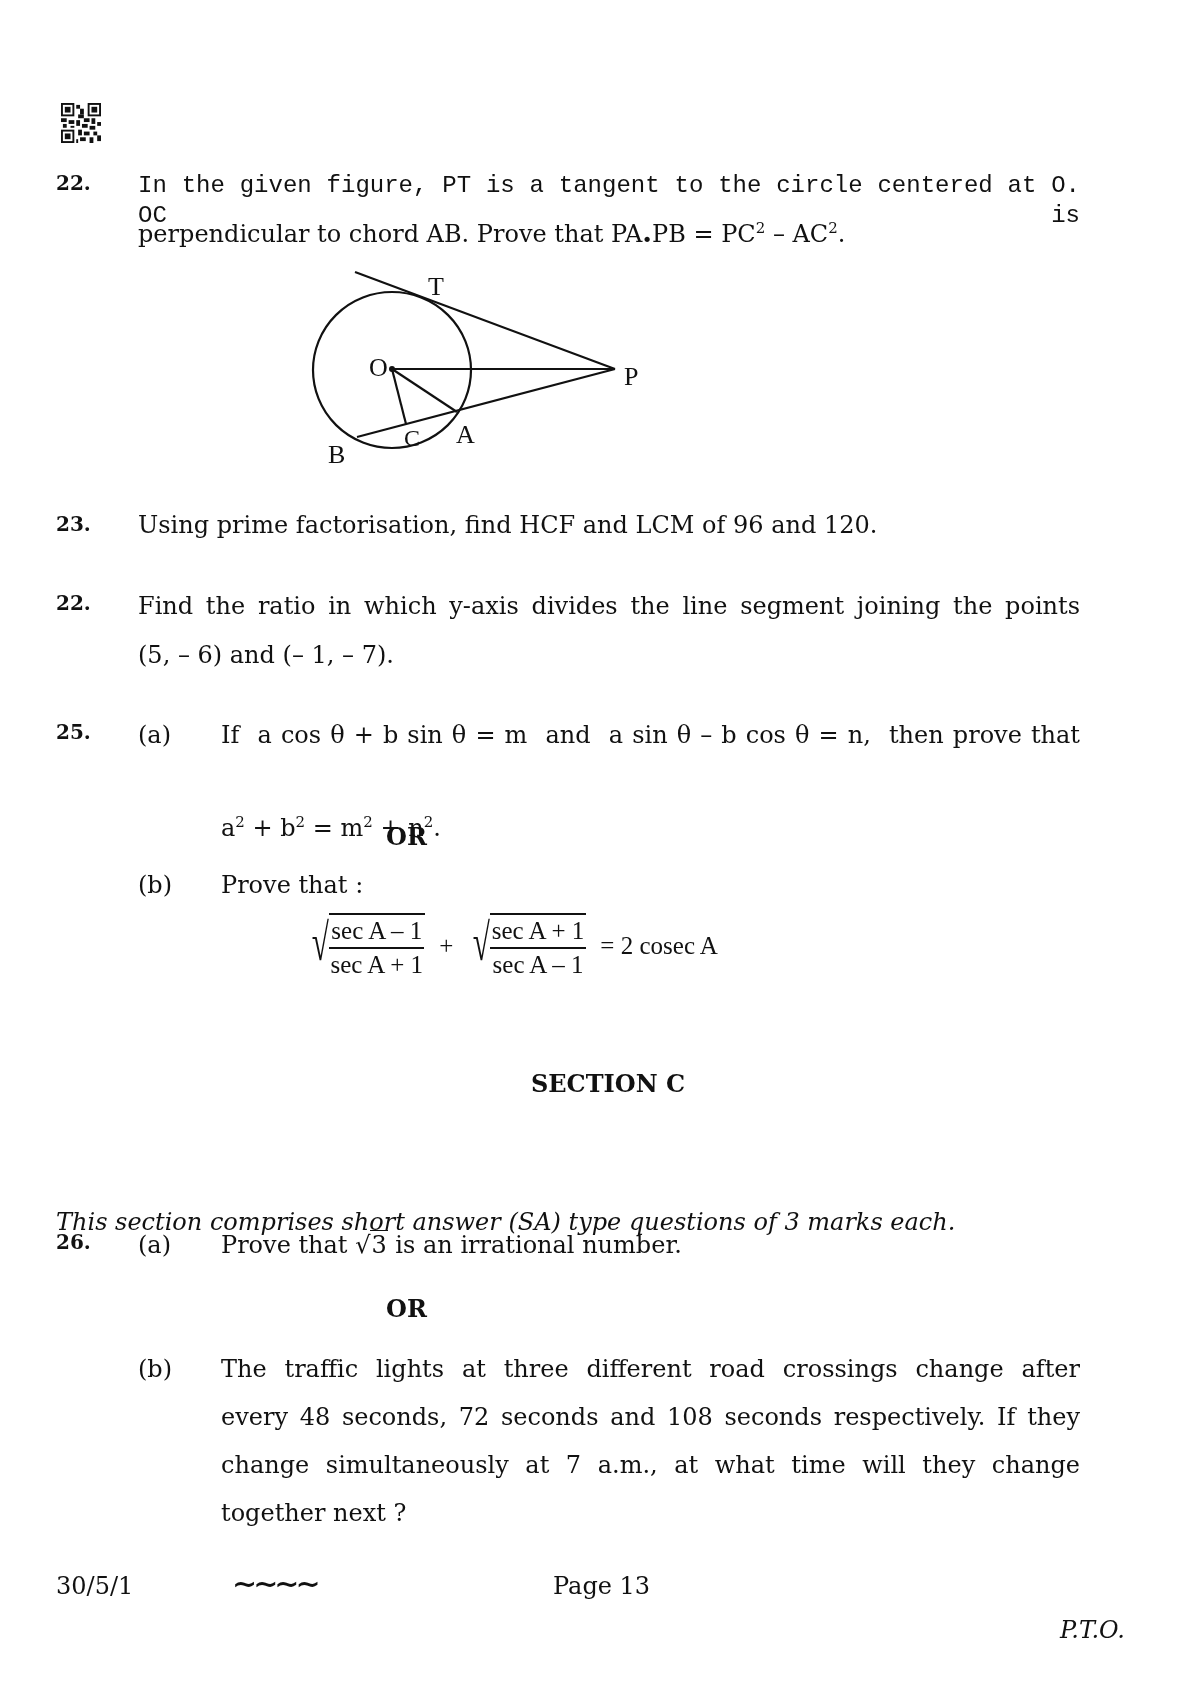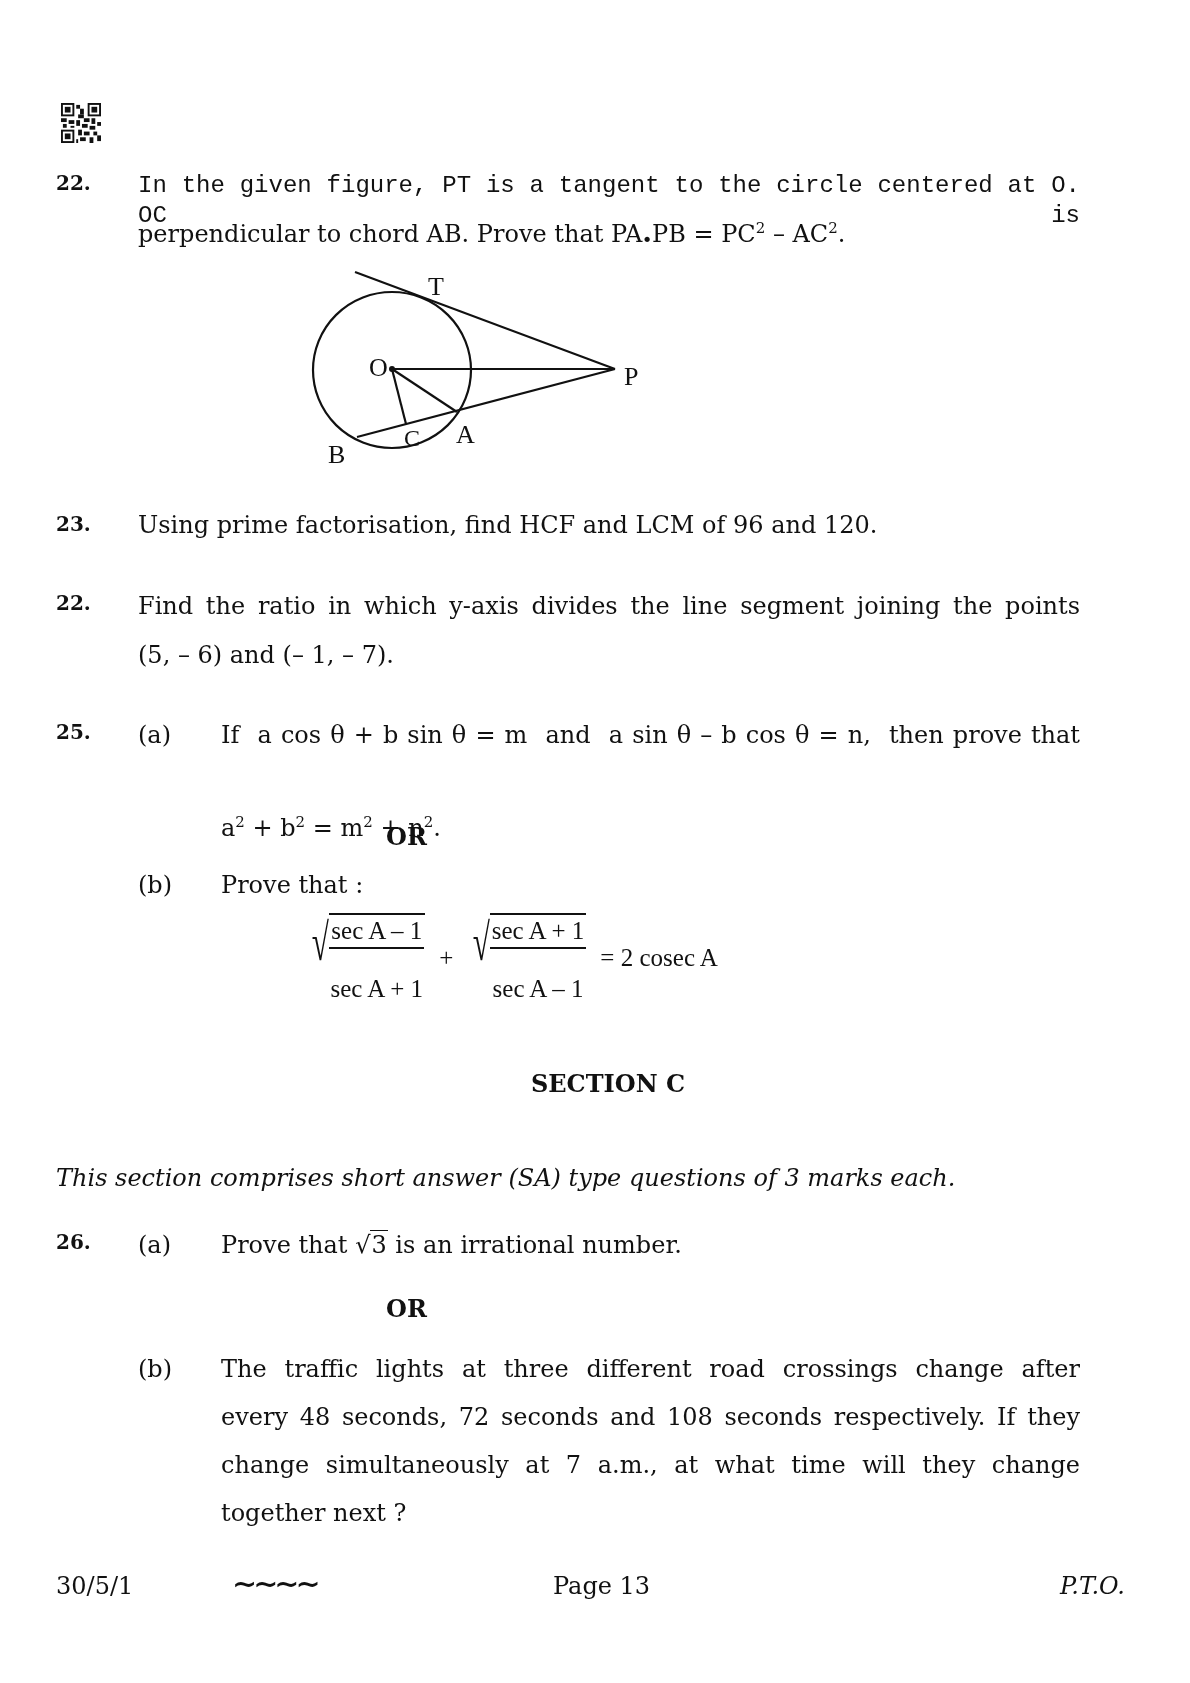--- a/index.html
+++ b/index.html
@@ -2,25 +2,25 @@
 <html><head>
 <meta charset="utf-8">
 <style>
   html, body { margin:0; padding:0; background:#ffffff; }
   body { width:1190px; height:1683px; position:relative; overflow:hidden;
          font-family:"DejaVu Serif", "Liberation Serif", serif; color:#111; }
   .abs { position:absolute; white-space:nowrap; }
   .txt { font-size:24px; line-height:30px; }
   .qnum { font-weight:bold; font-size:20px; }
   .bold { font-weight:bold; }
-  .ital { font-style:italic; }
+  .ital { font-style:italic;margin-top:44px; }
   .just { text-align:justify; text-align-last:justify; white-space:normal; }
   sup { font-size:15px; vertical-align:super; line-height:0; }
   .qr { position:absolute; left:60px; top:103px; width:42px; height:40px; }
-  .frac { display:inline-flex; flex-direction:column; align-items:center; vertical-align:middle;gap:24px; }
+  .frac { display:inline-flex; flex-direction:column; align-items:center; vertical-align:middle; }
   .frac .num { border-bottom:2px solid #111; padding:0 2px 2px 2px; }
   .frac .den { padding:2px 2px 0 2px; }
   .sqrt { display:inline-flex; align-items:stretch; vertical-align:middle; }
   .sqrt .rad { font-size:52px; line-height:60px; transform:scaleX(0.6); margin-right:-6px; }
   .sqrt .body { border-top:2px solid #111; padding-top:2px; }
   .math { font-family:"Liberation Serif","DejaVu Serif",serif; font-size:25px; }
   .footer { font-size:24px; }
   .smallsqrt { border-top:1.5px solid #111; padding:0 1px; }
 </style>
 </head>

